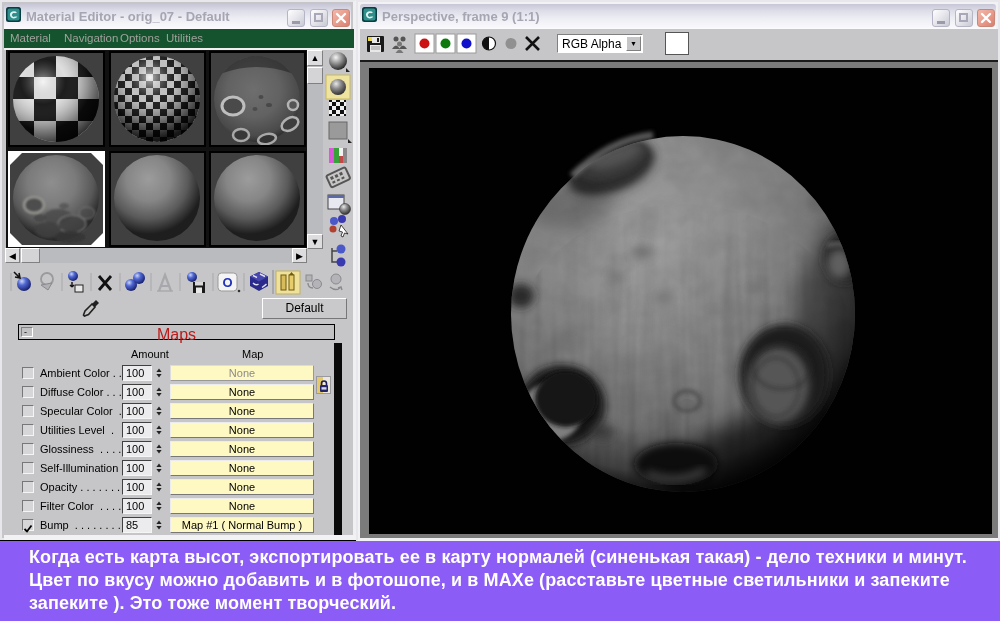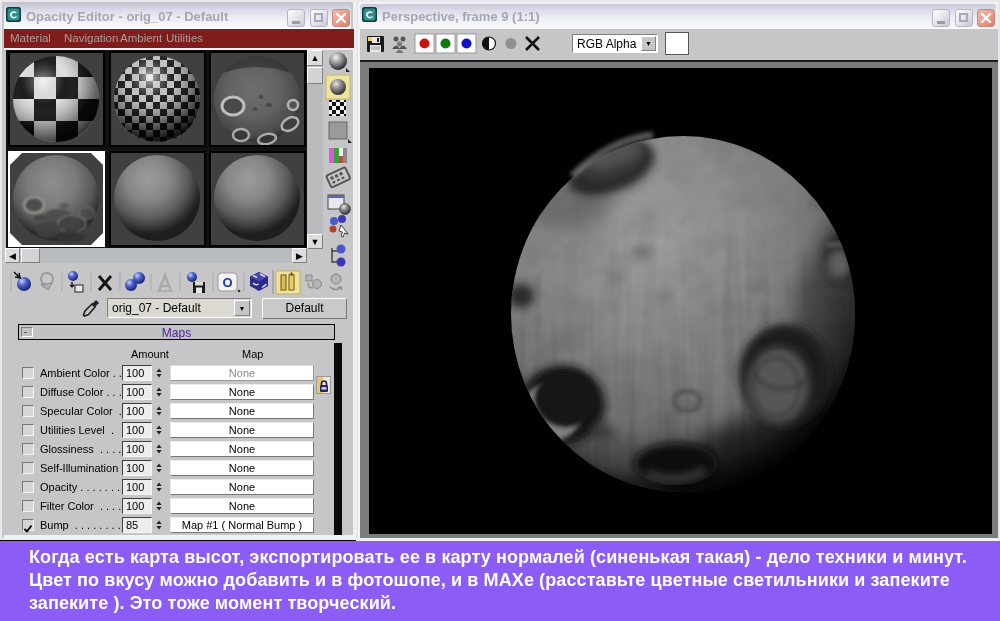--- a/index.html
+++ b/index.html
@@ -11,57 +11,57 @@
 .wbtn{position:absolute;top:5px;width:18px;height:18px;border-radius:3px;
  background:linear-gradient(135deg,#ffffff 0%,#e8e8ee 45%,#c9c9d4 100%);border:1px solid #b5b5c5}
 .wbtn.close{background:linear-gradient(135deg,#f2b8ab 0%,#e89a8a 55%,#d97f6f 100%);border:1px solid #c98877}
 .raised{border-top:1px solid #fff;border-left:1px solid #fff;border-right:1px solid #808080;border-bottom:1px solid #808080}
 .sunken{border-top:1px solid #808080;border-left:1px solid #808080;border-right:1px solid #fff;border-bottom:1px solid #fff}
 .slot{position:absolute;width:97px;height:96px;background:#000;padding:2px}
 .slotin{width:100%;height:100%;background:#404040;position:relative}
 .mlab{position:absolute;font-size:11px;color:#000;white-space:pre}
 .spinbox{position:absolute;width:30px;height:16px;background:#ececee;border-top:1px solid #404040;border-left:1px solid #404040;border-right:1px solid #f5f5f5;border-bottom:1px solid #f5f5f5;font-size:11px;color:#000;padding-left:3px;line-height:14px}
 .spin{position:absolute;width:12px;height:16px}
-.nbtn{position:absolute;width:144px;height:16px;background:#ffffff;border-top:1px solid #ececee;border-left:1px solid #ececee;border-right:1px solid #77777a;border-bottom:1px solid #77777a;font-size:11px;text-align:center;line-height:14px;color:#000}
+.nbtn{position:absolute;width:144px;height:16px;background:#fef9c3;border-top:1px solid #ececee;border-left:1px solid #ececee;border-right:1px solid #77777a;border-bottom:1px solid #77777a;font-size:11px;text-align:center;line-height:14px;color:#000}
 .cb{position:absolute;width:12px;height:12px;background:#d6d6d9;border-top:1px solid #77777a;border-left:1px solid #77777a;border-right:1px solid #f5f5f5;border-bottom:1px solid #f5f5f5}
 .menuitem{color:#a2a19d;font-size:11.5px;position:absolute;top:3px}
 #caption{position:absolute;left:0;top:541px;width:1000px;height:91px;background:#8b5cf6;color:#fff;font-size:18px;font-weight:bold}
 #caption div{position:absolute;left:29px;white-space:nowrap;letter-spacing:0.1px}
 </style></head>
 <body>
 <div id="page">
 
 <div class="abs win" id="mewin" style="left:0;top:0;width:356px;height:540px;border:2px solid #e8e8ec;border-right:3px solid #eff0f2">
   <div class="titlebar">
     <div class="abs" id="meicon" style="left:2px;top:3px;width:17px;height:17px">
       <svg width="16" height="16" viewBox="0 0 16 16">
         <rect x="0" y="0" width="15" height="15" rx="2.5" fill="#0a3c40"></rect>
         <rect x="1.5" y="1.5" width="12" height="12" rx="2" fill="#2e8f8c"></rect>
         <path d="M11 5.5 a4 3.6 0 1 0 0.4 4 h-2.6 a1.8 1.8 0 1 1 -0.2 -3 Z" fill="#dff0ee"></path>
         <circle cx="8" cy="7.5" r="1.4" fill="#2e8f8c"></circle>
       </svg>
     </div>
-    <div class="ttxt" style="left:22px">Opacity Editor - orig_07 - Default</div>
+    <div class="ttxt" style="left:22px">Material Editor - orig_07 - Default</div>
     <div class="wbtn" style="left:283px">
           <div class="abs" style="left:4px;top:11px;width:8px;height:3px;background:#9a9aa8"></div>
         </div>
     <div class="wbtn" style="left:306px">
           <div class="abs" style="left:3px;top:3px;width:9px;height:9px;border:2px solid #a8a8b8"></div>
         </div>
     <div class="wbtn close" style="left:328px">
           <svg width="16" height="16" style="position:absolute;left:0;top:0">
             <path d="M4 4 L12 12 M12 4 L4 12" stroke="#fff" stroke-width="2.4" stroke-linecap="round"></path>
           </svg>
         </div>
   </div>
 
-  <div class="abs" style="left:2px;top:27px;width:350px;height:19px;background:#7f1d1d">
+  <div class="abs" style="left:2px;top:27px;width:350px;height:19px;background:#14532d">
     <div class="menuitem" style="left:6px">Material</div>
     <div class="menuitem" style="left:60px">Navigation</div>
-    <div class="menuitem" style="left:116px">Ambient</div>
+    <div class="menuitem" style="left:116px">Options</div>
     <div class="menuitem" style="left:162px">Utilities</div>
   </div>
   <div class="abs" style="left:2px;top:46px;width:350px;height:2px;background:#f0f0f0"></div>
 
   <div class="abs" style="left:4px;top:48px;width:302px;height:199px;background:#111"></div>
   <div class="slot" style="left:6px;top:49px">
         <div class="slotin" id="s1">
     <svg width="93" height="92" viewBox="0 0 93 92">
       <defs>
         <pattern id="chk1" width="44" height="44" patternUnits="userSpaceOnUse" x="2" y="2">
@@ -322,32 +322,28 @@
   </div>
 
   <div class="abs" id="namerow" style="left:2px;top:294px;width:352px;height:28px">
     <div class="abs" id="eyedrop" style="left:78px;top:2px;width:18px;height:20px">
       <svg width="18" height="20" viewBox="0 0 18 20">
         <path d="M14 2 l3 3 -4 4 -3 -3 Z" fill="#222"></path>
         <path d="M10 6 L3 13 l-1.5 4 1 1 4 -1.5 L13 9 Z" fill="none" stroke="#222" stroke-width="1.6"></path>
         <path d="M1.5 17 l1 1" stroke="#222" stroke-width="1.2"></path>
       </svg>
     </div>
-    <div class="abs sunken" style="left:103px;top:2px;width:145px;height:20px;background:#dcd9d2">
-      <div class="abs" style="left:4px;top:2px;font-size:12px;color:#000">orig_07 - Default</div>
-      <div class="abs raised" style="right:1px;top:1px;width:16px;height:16px;background:#c6c6c8;text-align:center;font-size:7px;line-height:15px">▼</div>
-    </div>
     <div class="abs raised" style="left:258px;top:2px;width:85px;height:21px;background:#c9c9cb;border-color:#fff #77777a #77777a #fff;text-align:center;font-size:12px;line-height:19px;color:#000">Default</div>
   </div>
 
   <div class="abs" id="rollout" style="left:2px;top:321px;width:352px;height:213px">
 
     <div class="abs" style="left:14px;top:1px;width:317px;height:16px;background:#c2c2c4;border:1px solid #000">
       <div class="abs sunken" style="left:2px;top:2px;width:12px;height:10px;font-size:9px;line-height:8px;padding-left:2px;color:#000;background:#c2c2c4">-</div>
-      <div class="abs" style="left:0;top:1px;width:100%;text-align:center;font-size:12px;color:#4c1d95">Maps</div>
+      <div class="abs" style="left:0;top:1px;width:100%;text-align:center;font-size:16px;color:#b91c1c">Maps</div>
     </div>
     <div class="mlab" style="left:127px;top:25px;font-size:11px">Amount</div>
     <div class="mlab" style="left:238px;top:25px;font-size:11px">Map</div>
 
     <div id="mrows">
       <div class="abs" style="left:0;top:42px;width:340px;height:19px">
         <div class="cb" style="left:18px;top:2px"></div>
         <div class="mlab" style="left:36px;top:2px">Ambient Color . .</div>
         <div class="spinbox" style="left:118px;top:0">100</div>
         <div class="spin" style="left:149px;top:0"><svg width="12" height="16">
@@ -510,21 +506,21 @@
         <circle cx="106.5" cy="14.5" r="5" fill="#1111cc"></circle>
       </g>
 
       <circle cx="129" cy="14.5" r="6.5" fill="#fff" stroke="#111" stroke-width="1.2"></circle>
       <path d="M129 8 a6.5 6.5 0 0 0 0 13 Z" fill="#111"></path>
 
       <circle cx="151" cy="14.5" r="5.5" fill="#909090"></circle>
 
       <path d="M166 8 L179 21 M179 8 L166 21" stroke="#111" stroke-width="2.6"></path>
     </svg>
-    <div class="abs sunken" style="left:212px;top:5px;width:86px;height:19px;background:#fff">
+    <div class="abs sunken" style="left:197px;top:5px;width:86px;height:19px;background:#fff">
       <div class="abs" style="left:4px;top:2px;font-size:12px;color:#000">RGB Alpha</div>
       <div class="abs raised" style="right:1px;top:1px;width:15px;height:15px;background:#c6c6c8;text-align:center;font-size:7px;line-height:14px">▼</div>
     </div>
     <div class="abs" style="left:305px;top:3px;width:24px;height:23px;background:#fff;border:1px solid #555"></div>
   </div>
 
   <div class="abs" style="left:2px;top:58px;width:638px;height:478px;background:#7b7b7b;border-top:2px solid #1a1a1a">
     <div class="abs" style="left:9px;top:6px;width:623px;height:466px;background:#010101;overflow:hidden" id="vp">
       <svg width="623" height="466" viewBox="0 0 623 466">
         <defs>

